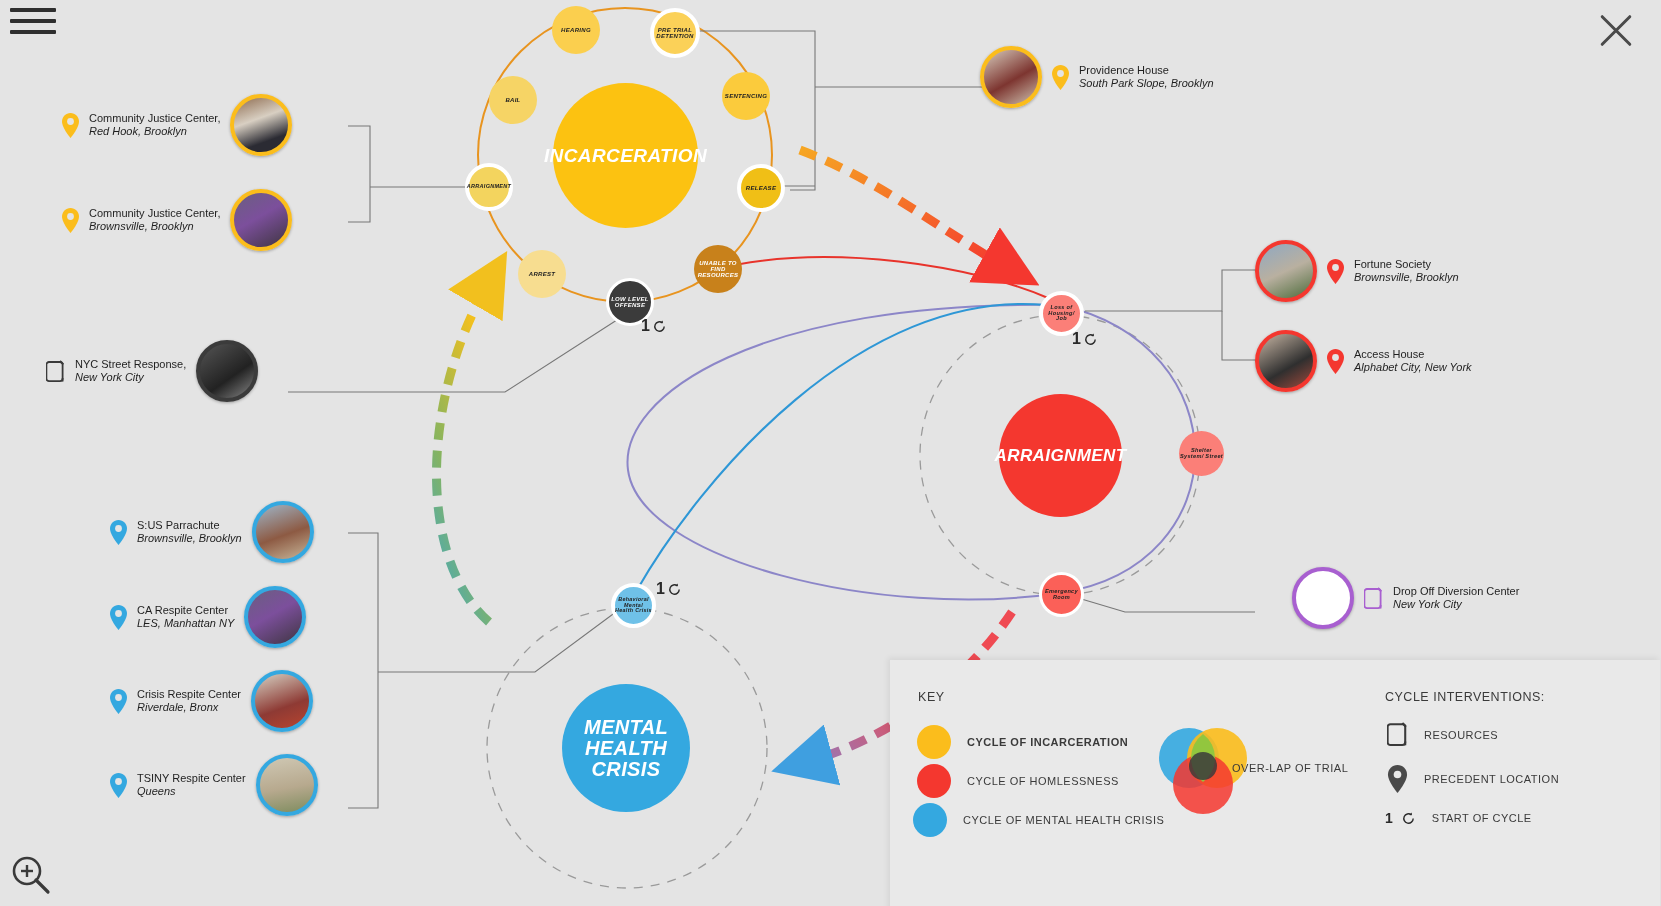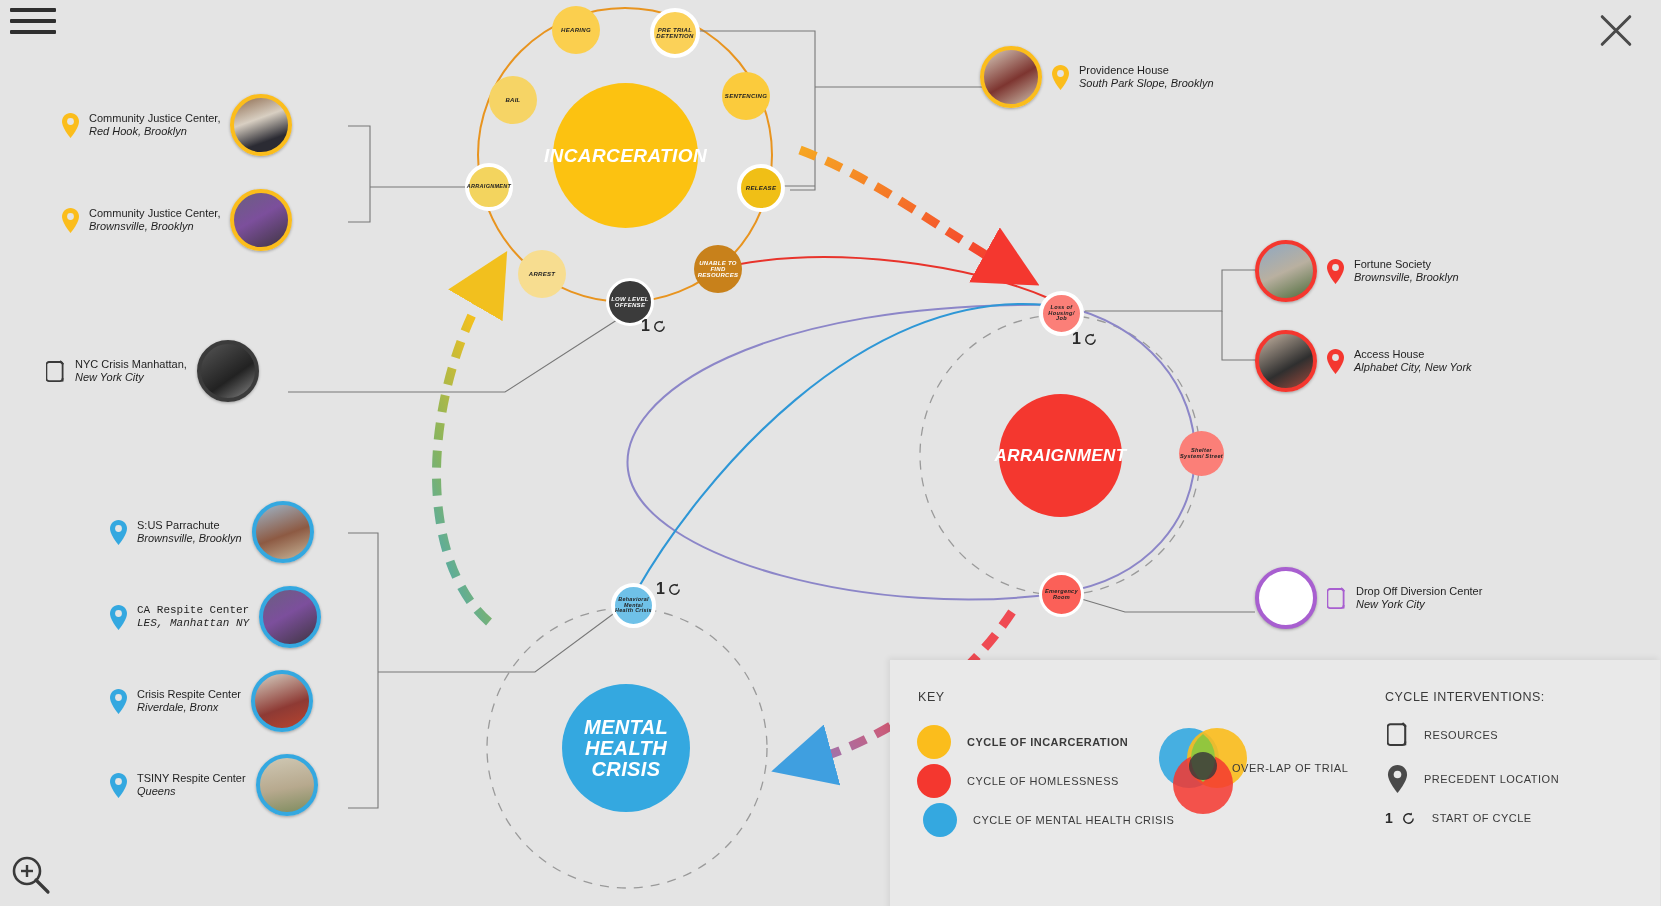--- a/index.html
+++ b/index.html
@@ -252,39 +252,39 @@
     </div>
     <div class="thumb" style="background:linear-gradient(150deg,#6a5f80,#7c4f9c 45%,#3e3540);"></div>
   </div>
 
   <div class="entry" style="left:46px; top:340px;">
     <svg class="resicon" viewBox="0 0 19 23">
       <path d="M3 2 h11 a2.6 2.6 0 0 1 2.6 2.6 v14 a2.6 2.6 0 0 1 -2.6 2.6 h-11 a2.6 2.6 0 0 1 -2.6 -2.6 v-14 A2.6 2.6 0 0 1 3 2z" fill="none" stroke="#3a3a3a" stroke-width="1.8"></path>
       <path d="M14 1 L17.4 4.4 M16.6 21.4 L16.6 18" stroke="#3a3a3a" stroke-width="1.8" fill="none"></path>
     </svg>
     <div class="txt">
-      <span>NYC Crisis Manhattan,</span>
+      <span>NYC Street Response,</span>
       <span class="sub">New York City</span>
     </div>
     <div class="thumb grey" style="background:linear-gradient(145deg,#555,#222 60%,#888);"></div>
   </div>
 
   <div class="entry" style="left:110px; top:501px;">
     <svg class="pin" viewBox="0 0 17 25">
       <path d="M8.5 0C3.8 0 0 3.8 0 8.5 0 15 8.5 25 8.5 25S17 15 17 8.5C17 3.8 13.2 0 8.5 0z" fill="#34a8e0"></path>
       <circle cx="8.5" cy="8.5" r="3.4" fill="#e4e4e4"></circle>
     </svg>
     <div class="txt">
       <span>S:US Parrachute</span>
       <span class="sub">Brownsville, Brooklyn</span>
     </div>
     <div class="thumb blue" style="background:linear-gradient(160deg,#9fb6c9,#8d5a43 55%,#c8b79a);"></div>
   </div>
 
-  <div class="entry" style="left:110px; top:586px;font-family:Liberation Mono, monospace;">
+  <div class="entry" style="left:110px; top:586px;">
     <svg class="pin" viewBox="0 0 17 25">
       <path d="M8.5 0C3.8 0 0 3.8 0 8.5 0 15 8.5 25 8.5 25S17 15 17 8.5C17 3.8 13.2 0 8.5 0z" fill="#34a8e0"></path>
       <circle cx="8.5" cy="8.5" r="3.4" fill="#e4e4e4"></circle>
     </svg>
     <div class="txt">
       <span>CA Respite Center</span>
       <span class="sub">LES, Manhattan NY</span>
     </div>
     <div class="thumb blue" style="background:linear-gradient(150deg,#6a5f80,#7c4f9c 45%,#3e3540);"></div>
   </div>
@@ -342,21 +342,21 @@
     <svg class="pin" viewBox="0 0 17 25">
       <path d="M8.5 0C3.8 0 0 3.8 0 8.5 0 15 8.5 25 8.5 25S17 15 17 8.5C17 3.8 13.2 0 8.5 0z" fill="#f4372f"></path>
       <circle cx="8.5" cy="8.5" r="3.4" fill="#e4e4e4"></circle>
     </svg>
     <div class="txt">
       <span>Access House</span>
       <span class="sub">Alphabet City, New York</span>
     </div>
   </div>
 
-  <div class="entry" style="left:1255px; top:567px;">
+  <div class="entry" style="left:1292px; top:567px;">
     <div class="thumb purple"></div>
     <svg class="resicon" viewBox="0 0 19 23">
       <path d="M3 2 h11 a2.6 2.6 0 0 1 2.6 2.6 v14 a2.6 2.6 0 0 1 -2.6 2.6 h-11 a2.6 2.6 0 0 1 -2.6 -2.6 v-14 A2.6 2.6 0 0 1 3 2z" fill="none" stroke="#a85fd0" stroke-width="1.8"></path>
       <path d="M14 1 L17.4 4.4 M16.6 21.4 L16.6 18" stroke="#a85fd0" stroke-width="1.8" fill="none"></path>
     </svg>
     <div class="txt">
       <span>Drop Off Diversion Center</span>
       <span class="sub">New York City</span>
     </div>
   </div>
@@ -365,21 +365,21 @@
     <div class="kTitle">KEY</div>
 
     <div class="legRow" style="left:27px; top:65px;font-weight:bold;">
       <span class="legDot" style="background:#fbbd1c;"></span>
       <span class="legLbl">CYCLE OF INCARCERATION</span>
     </div>
     <div class="legRow" style="left:27px; top:104px;">
       <span class="legDot" style="background:#f4372f;"></span>
       <span class="legLbl">CYCLE OF HOMLESSNESS</span>
     </div>
-    <div class="legRow" style="left:33px; top:143px;">
+    <div class="legRow" style="left:23px; top:143px;">
       <span class="legDot" style="background:#34a8e0;"></span>
       <span class="legLbl">CYCLE OF MENTAL HEALTH CRISIS</span>
     </div>
 
     <svg class="venn" viewBox="0 0 100 100">
       <circle cx="36" cy="36" r="30" fill="#34a8e0" opacity=".9"></circle>
       <circle cx="64" cy="36" r="30" fill="#fbbd1c" opacity=".9"></circle>
       <circle cx="50" cy="62" r="30" fill="#f4372f" opacity=".85"></circle>
       <path d="M50 12 a30 30 0 0 1 0 48 a30 30 0 0 1 0 -48z" fill="#8dc63f" opacity=".95"></path>
       <circle cx="50" cy="44" r="14" fill="#3b3b3b" opacity=".85"></circle>

